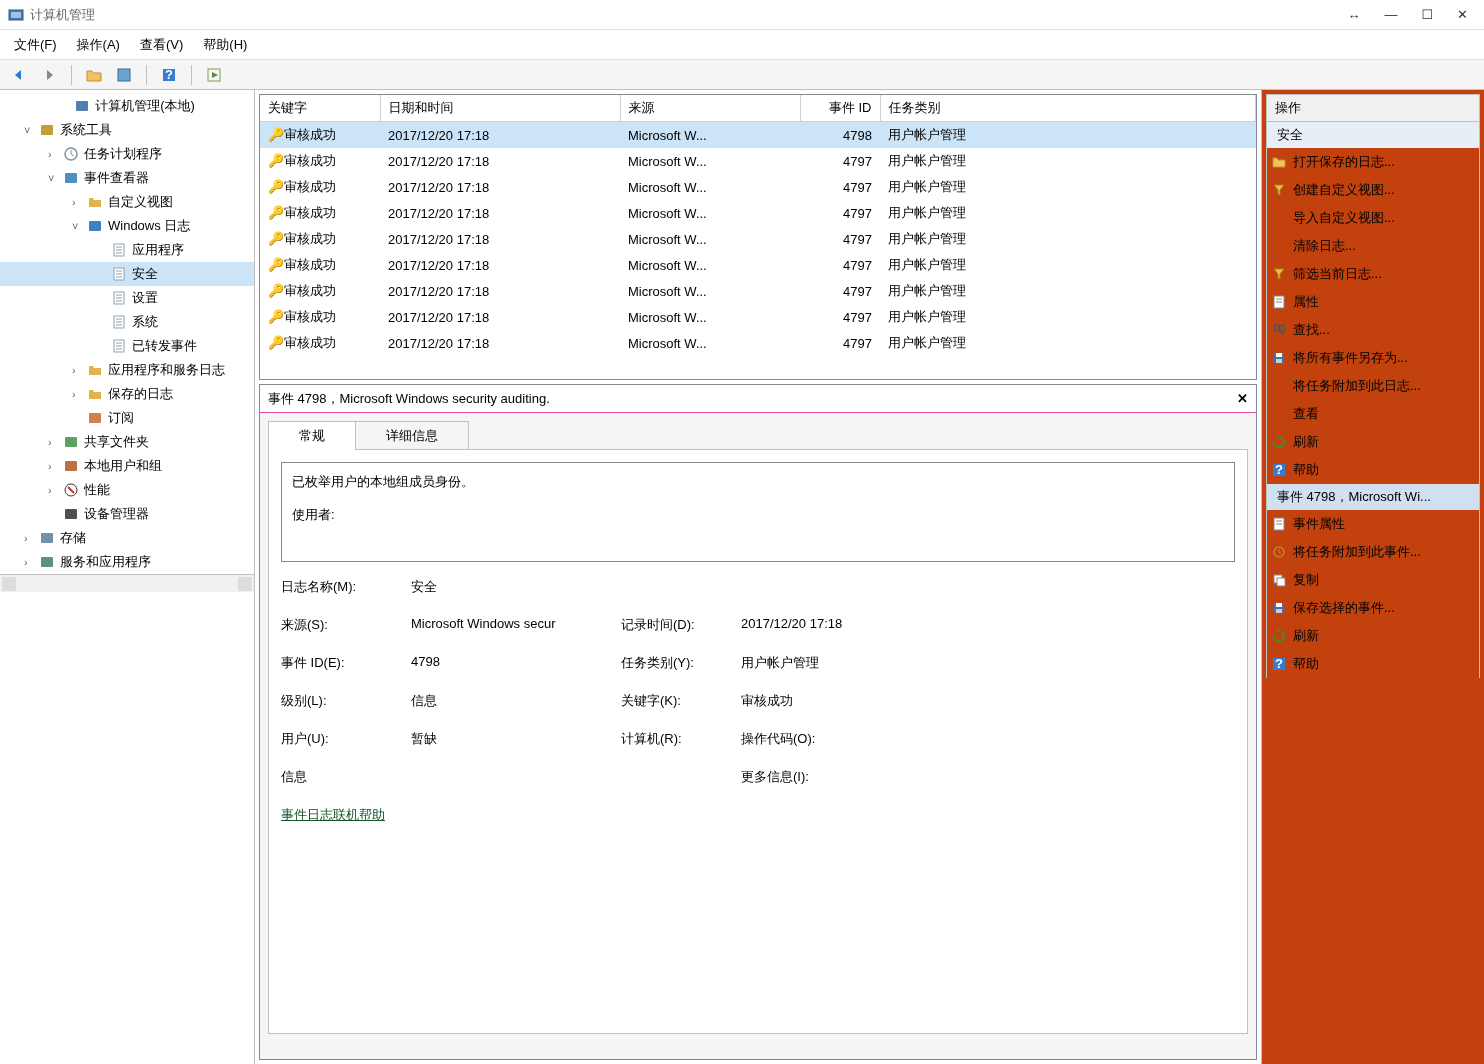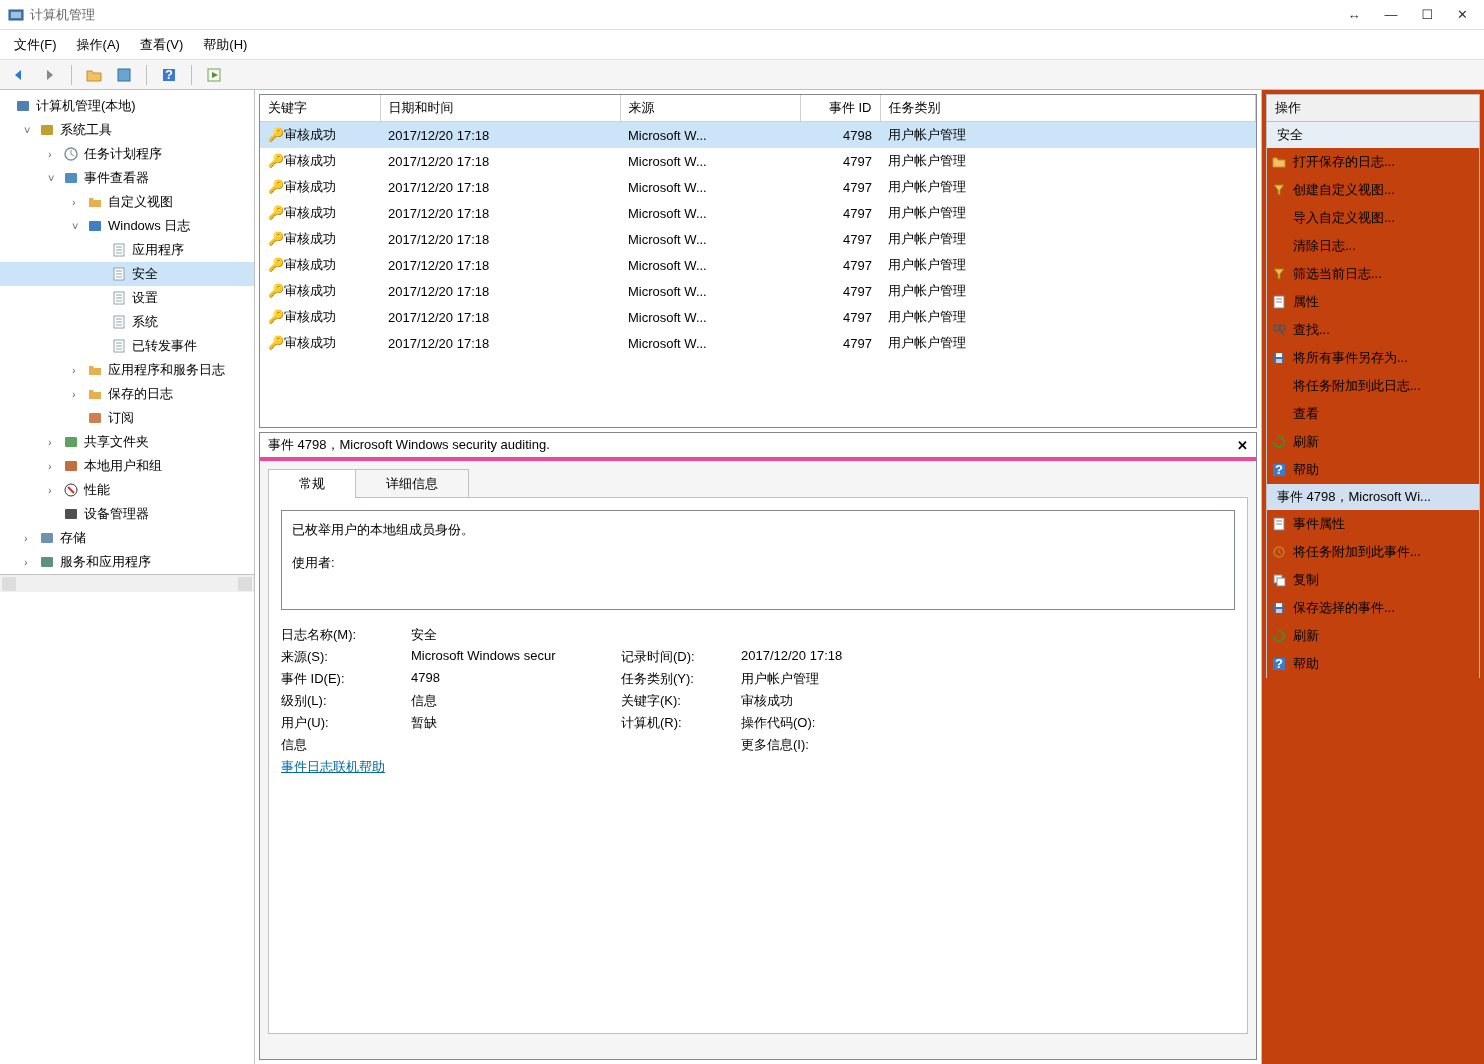--- a/index.html
+++ b/index.html
@@ -10,44 +10,44 @@
 .titlebar .sys-btns span { color: #333; cursor: default; }
 .menubar { height: 30px; background: #fff; display: flex; align-items: center; padding: 0 14px; gap: 20px; border-bottom: 1px solid #e0e0e0; }
 .menubar span { cursor: default; }
 .toolbar { height: 30px; background: #f5f5f5; border-bottom: 1px solid #c0c0c0; display: flex; align-items: center; padding: 0 8px; gap: 8px; }
 .toolbar .tb-btn { width: 22px; height: 22px; display: flex; align-items: center; justify-content: center; }
 .toolbar .sep { width: 1px; height: 20px; background: #c0c0c0; margin: 0 3px; }
 .main { display: flex; height: calc(100% - 90px); }
 .left-pane { width: 255px; background: #fff; border-right: 1px solid #c0c0c0; overflow: auto; padding: 4px 0; }
 .tree-item { display: flex; align-items: center; height: 24px; padding-left: 4px; cursor: default; white-space: nowrap; }
 .tree-item.selected { background: #cce4f7; }
-.tree-indent0 { padding-left: 0; }
+.tree-indent0 { padding-left: 0; justify-content: center; }
 .tree-indent1 { padding-left: 24px; }
 .tree-indent2 { padding-left: 48px; }
 .tree-indent3 { padding-left: 72px; }
 .tree-indent4 { padding-left: 96px; }
 .tree-toggle { width: 14px; display: inline-block; color: #666; font-size: 11px; }
 .tree-icon { width: 18px; height: 16px; display: inline-flex; align-items: center; justify-content: center; margin-right: 4px; }
 .center-pane { flex: 1; display: flex; flex-direction: column; background: #fff; border-right: 1px solid #c0c0c0; min-width: 0; }
-.grid-wrap { border: 1px solid #828790; margin: 4px; overflow: auto; height: 334px; }
+.grid-wrap { border: 1px solid #828790; margin: 4px; overflow: auto; height: 286px; }
 .grid { width: 100%; border-collapse: collapse; table-layout: fixed; }
 .grid th { background: #fff; border-right: 1px solid #d0d0d0; border-bottom: 1px solid #d0d0d0; text-align: left; padding: 4px 8px; font-weight: normal; position: sticky; top: 0; }
 .grid td { padding: 4px 8px; border-bottom: 0px; white-space: nowrap; overflow: hidden; text-overflow: ellipsis; }
 .grid tr.selected td { background: #cce4f7; }
 .key-icon { color: #caa400; display: inline-block; width: 16px; }
 .detail-wrap { flex: 1; border: 1px solid #828790; margin: 0 4px 4px 4px; background: #f5f5f5; display: flex; flex-direction: column; min-height: 0; }
-.detail-header { height: 28px; display: flex; align-items: center; padding: 0 8px; background: #fff; border-bottom: 4px solid #ec4899; font-family: "SimSun", monospace; }
+.detail-header { height: 28px; display: flex; align-items: center; padding: 0 8px; background: #fff; border-bottom: 1px solid #ec4899; font-family: "SimSun", monospace; }
 .detail-header .close { margin-left: auto; font-weight: bold; cursor: default; font-family: sans-serif; }
 .tabs { display: flex; padding: 8px 8px 0 8px; }
 .tab { padding: 5px 30px; border: 1px solid #c0c0c0; border-bottom: none; background: #f5f5f5; cursor: default; margin-right: -1px; }
 .tab.active { background: #fff; position: relative; z-index: 1; }
 .tab-body { flex: 1; background: #fff; margin: 0 8px 24px 8px; border: 1px solid #c0c0c0; padding: 12px; overflow: auto; position: relative; top: -1px; }
 .desc-box { border: 1px solid #828790; background: #fff; padding: 10px; height: 100px; overflow-y: scroll; margin-bottom: 16px; }
-.prop-grid { display: grid; grid-template-columns: 130px 210px 120px 1fr; row-gap: 4px; }
-.prop-grid a { color: #0369a1; text-decoration: underline; }
+.prop-grid { display: grid; grid-template-columns: 130px 210px 120px 1fr; row-gap: 20px; }
+.prop-grid a { color: #14532d; text-decoration: underline; }
 .right-pane { width: 222px; background: #c2410c; overflow: auto; }
 .right-pane .hdr { background: #f0f0f0; border: 1px solid #c0c0c0; padding: 4px 8px; margin: 4px 4px 0 4px; }
 .right-pane .section { padding: 4px 10px; font-weight: normal; background: #e8eef5; border-left: 1px solid #c0c0c0; border-right: 1px solid #c0c0c0; margin: 0 4px; }
 .right-pane .section.sub { background: #d0e0f0; }
 .action-item { display: flex; align-items: center; padding: 5px 6px 5px 26px; cursor: default; position: relative; border-left: 1px solid #c0c0c0; border-right: 1px solid #c0c0c0; margin: 0 4px; white-space: nowrap; overflow: hidden; text-overflow: ellipsis; }
 .action-item .aicon { position: absolute; left: 4px; width: 16px; height: 16px; display: flex; align-items: center; justify-content: center; }
 svg { display: block; }
 .hscroll { height: 18px; background: #f0f0f0; border-top: 1px solid #c0c0c0; position: relative; }
 .hscroll::before, .hscroll::after { content: ''; position: absolute; top: 2px; width: 14px; height: 14px; background: #ddd; }
 .hscroll::before { left: 2px; }

